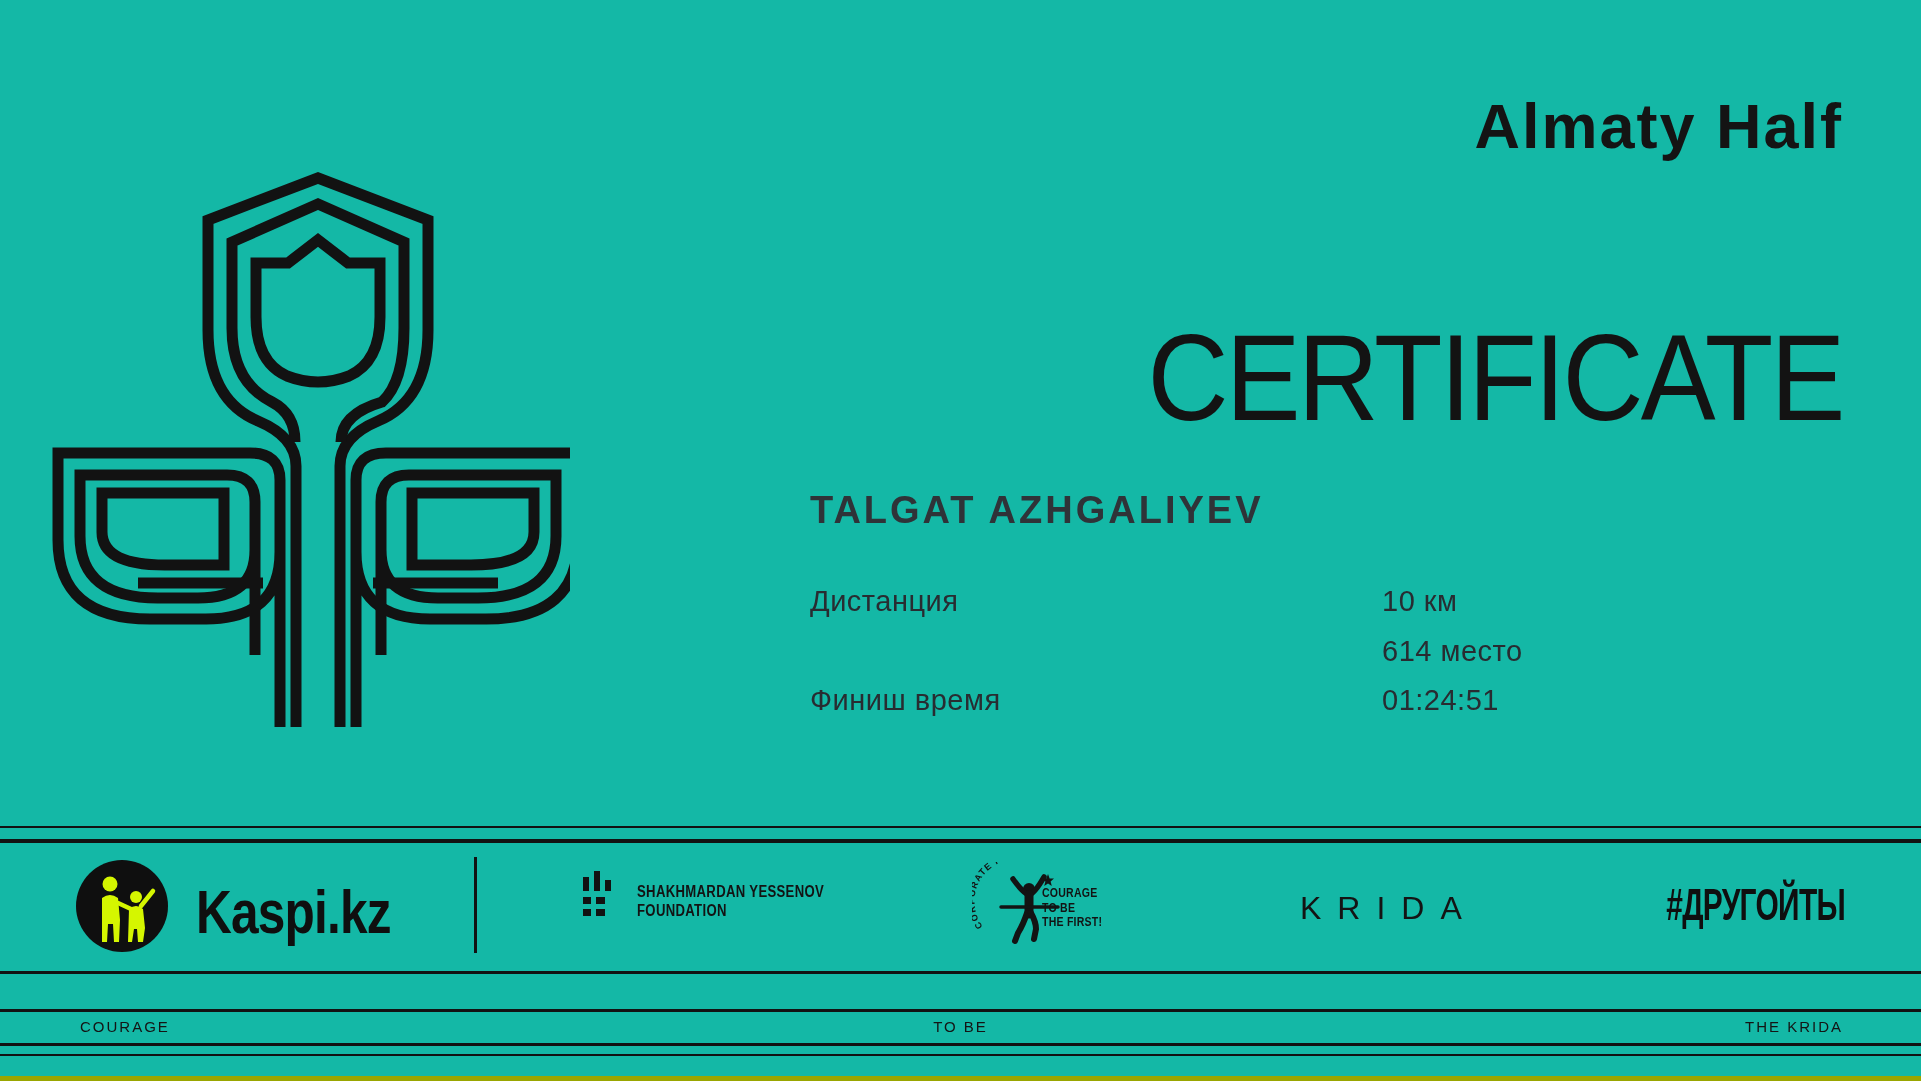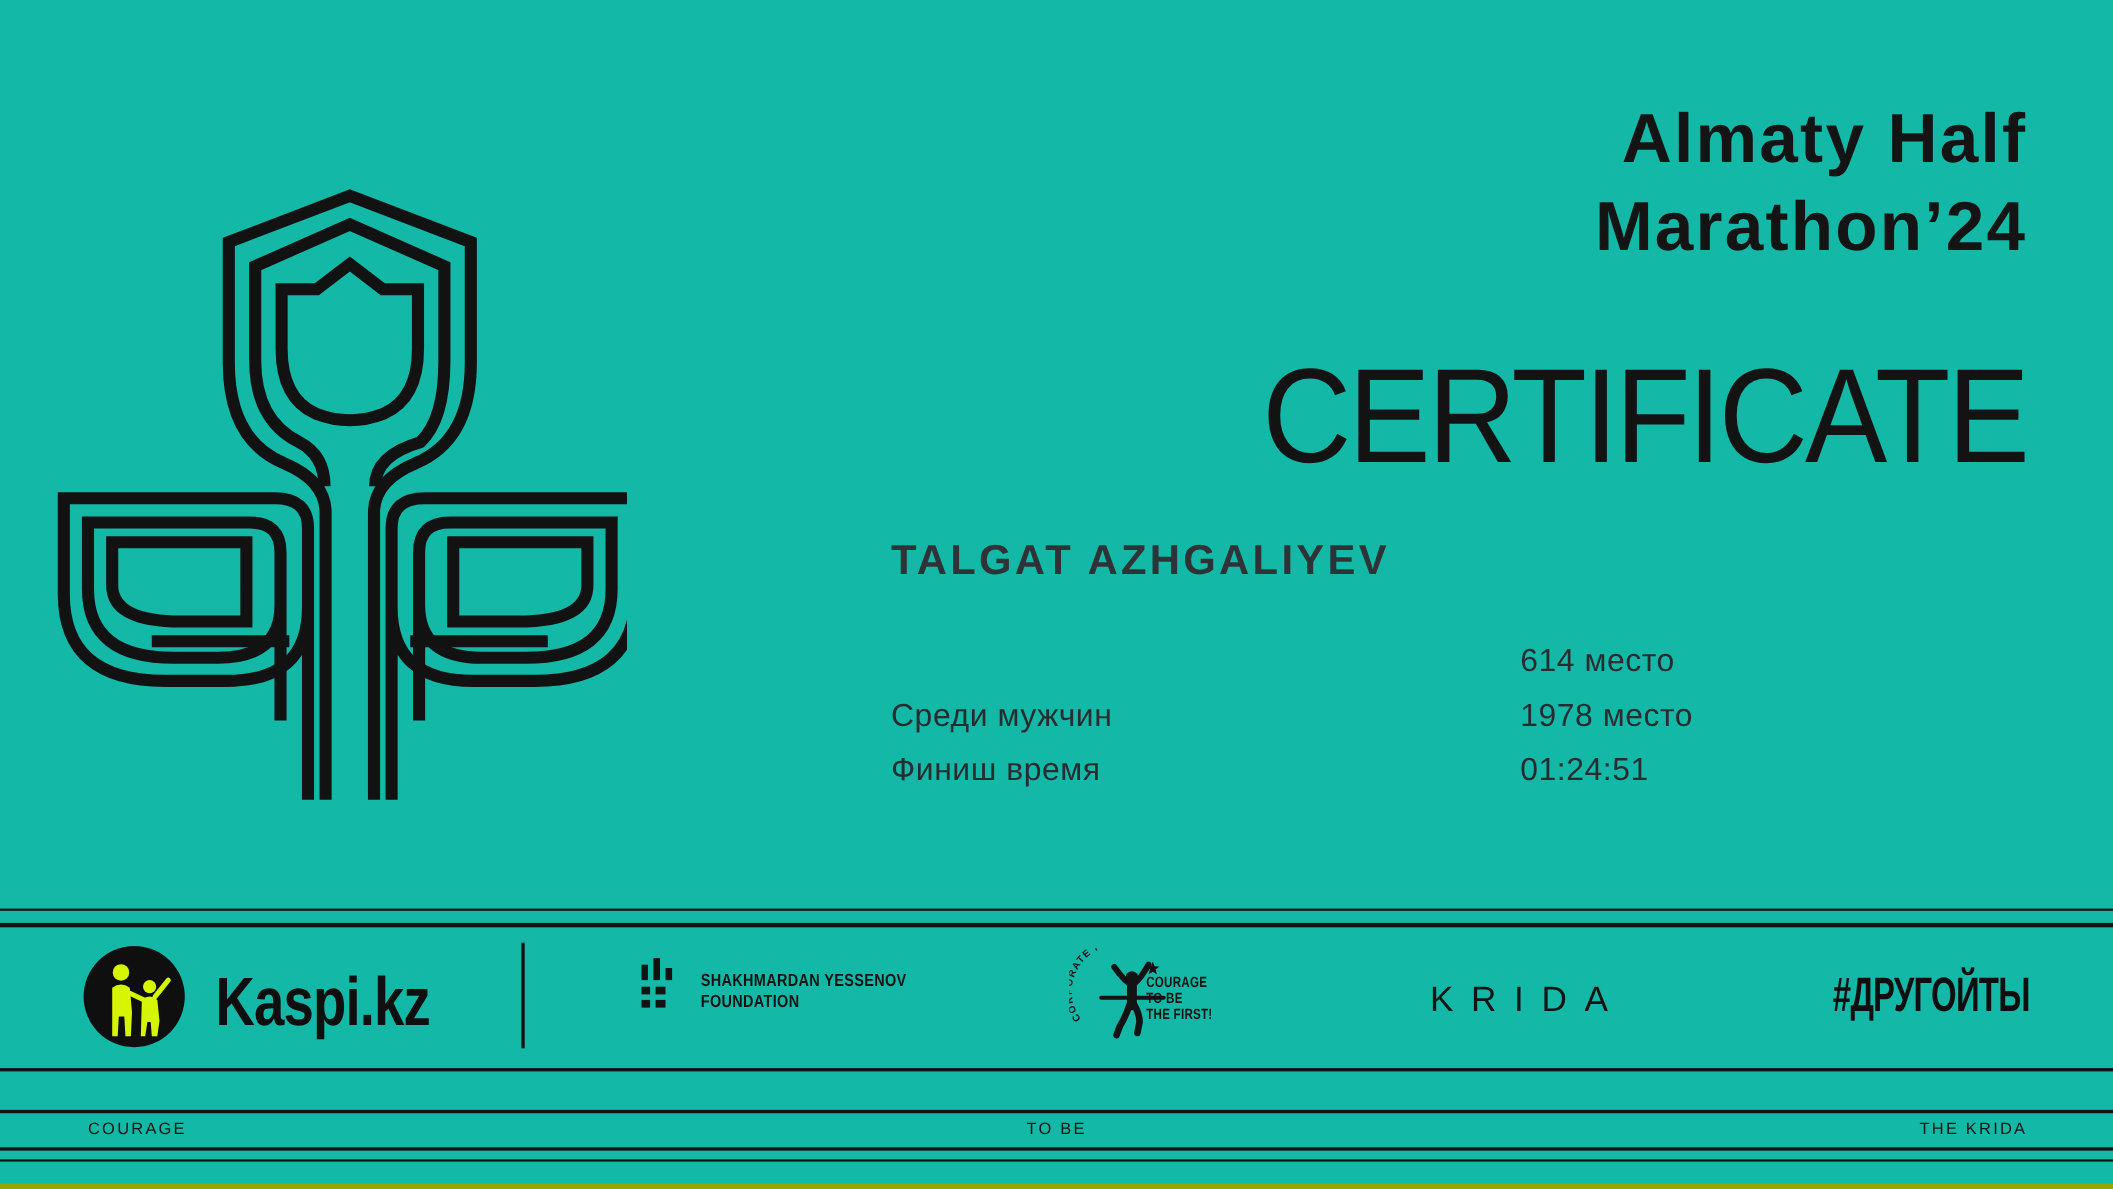--- a/index.html
+++ b/index.html
@@ -87,34 +87,33 @@
         <path d="M230,577 V330 Q230,303 200,303 H8 V390 Q8,469 100,469 H156 Q230,469 230,402"></path>
         <path d="M205,505 V352 Q205,325 177,325 H30 V386 Q30,448 108,448 H148 Q205,448 205,400"></path>
         <path d="M174,343 H52 V382 Q52,415 115,415 H174 Z"></path>
         <path d="M88,433 H213"></path>
       </g>
     </g>
   </svg>
 
   <div class="abs event-title">
     <span>Almaty Half</span><br>
-    <span>Marathon’24</span>
   </div>
 
   <div class="abs heading">CERTIFICATE</div>
 
   <div class="abs name">TALGAT AZHGALIYEV</div>
 
   <div class="abs results">
     <div class="row">
-      <span class="value">614 место</span>
+      <span class="label">Дистанция</span>
+      <span class="value">10 км</span>
     </div>
     <div class="row">
-      <span class="label">Среди мужчин</span>
-      <span class="value">1978 место</span>
+      <span class="value">614 место</span>
     </div>
     <div class="row">
       <span class="label">Финиш время</span>
       <span class="value">01:24:51</span>
     </div>
   </div>
 
   <div class="abs hline l-a"></div>
   <div class="abs hline l-b"></div>
   <div class="abs hline l-c"></div>

